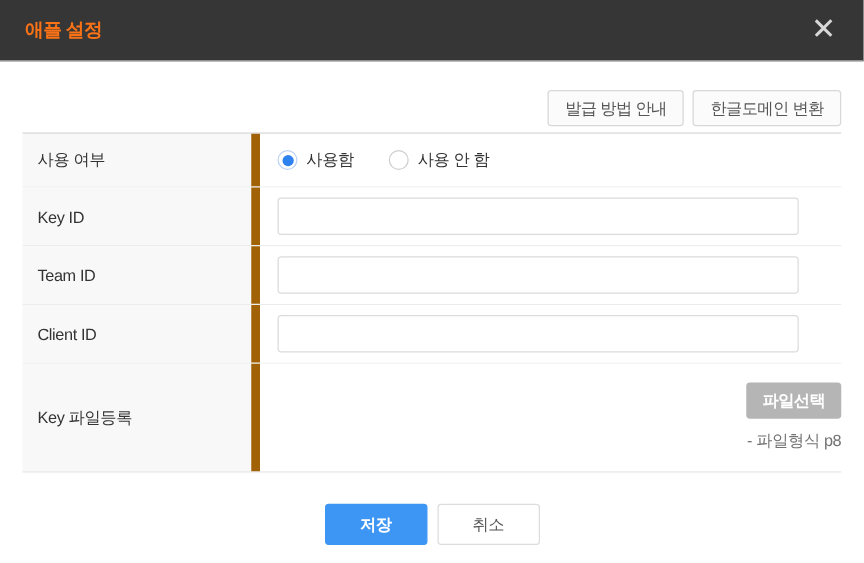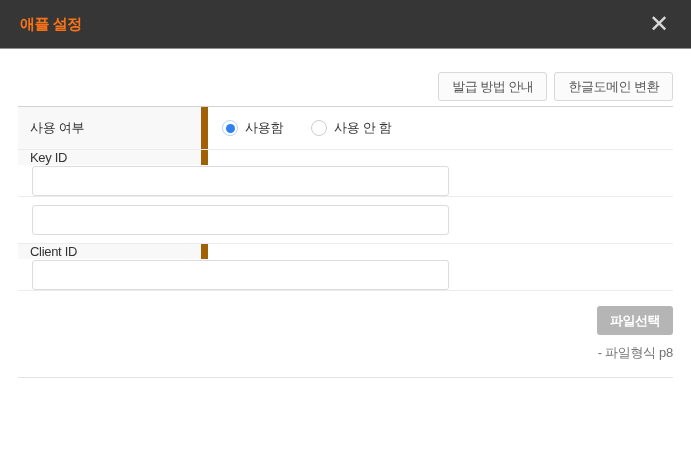--- a/index.html
+++ b/index.html
@@ -87,21 +87,21 @@
     letter-spacing: -0.3px;
   }
   .row-content {
     flex: 1;
     display: flex;
     align-items: center;
     padding-left: 14px;
     background: #ffffff;
   }
   .h-43 { height: 43px; }
-  .h-47 { height: 47px; flex-direction: column; }
+  .h-47 { height: 47px; }
   .h-86 { height: 86px; }
 
   .text-input {
     width: 417px;
     height: 30px;
     border: 1px solid #dcdcdc;
     border-radius: 3px;
     padding: 0 8px;
     font-size: 13px;
     outline: none;
@@ -218,37 +218,41 @@
     </div>
 
     <div class="form-row h-47">
       <div class="row-label">Key ID</div>
       <div class="row-content">
         <input class="text-input" type="text" value="" style="">
       </div>
     </div>
 
     <div class="form-row h-47">
+      <div class="row-label">Team ID</div>
       <div class="row-content">
         <input class="text-input" type="text" value="" style="">
       </div>
     </div>
 
     <div class="form-row h-47">
       <div class="row-label">Client ID</div>
       <div class="row-content">
         <input class="text-input" type="text" value="" style="">
       </div>
     </div>
 
     <div class="form-row h-86">
+      <div class="row-label">Key 파일등록</div>
       <div class="row-content file-cell">
         <button class="btn-file">파일선택</button>
         <span class="file-hint">- 파일형식 p8</span>
       </div>
     </div>
 
   </div>
 
   <div class="dlg-footer">
+    <button class="btn-primary">저장</button>
+    <button class="btn-secondary">취소</button>
   </div>
 
 </div>
 
 </body></html>

